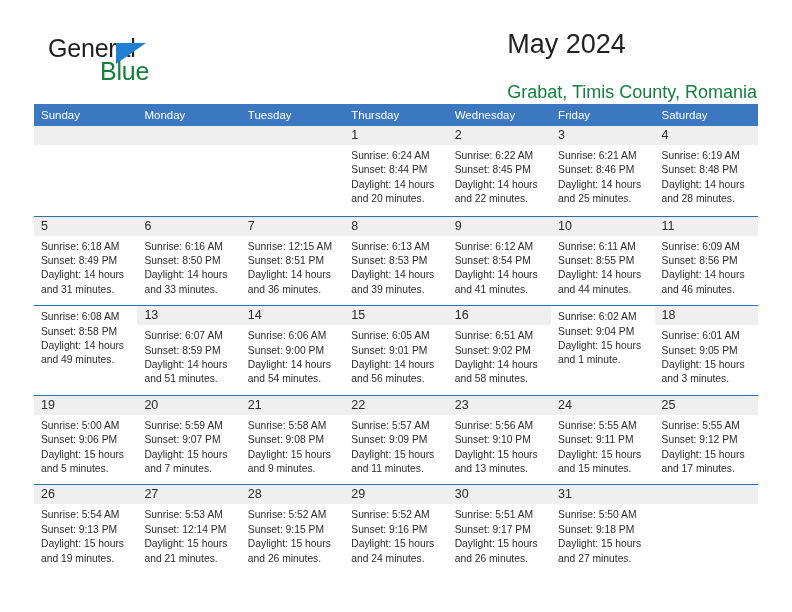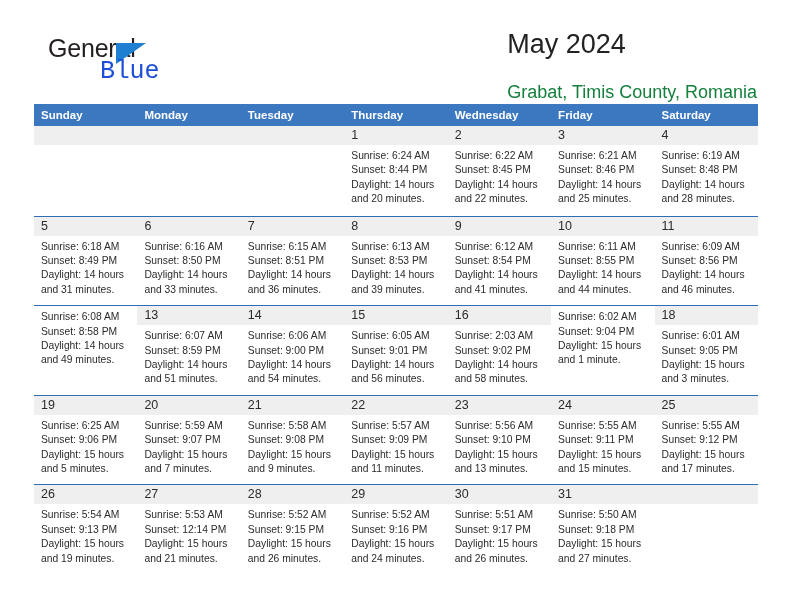--- a/index.html
+++ b/index.html
@@ -46,22 +46,22 @@
     letter-spacing: -0.2px;
     color: #231f20;
     font-family: "Liberation Sans", sans-serif;
   }
   .logo-blue {
     position: absolute;
     left: 52px;
     top: 23px;
     font-size: 25px;
     letter-spacing: -0.2px;
-    color: #1d4ed8;
-    font-family: Liberation Mono, monospace;
+    color: #15803d;
+    font-family: Liberation Sans, sans-serif;
   }
   .logo-triangle {
     position: absolute;
     left: 68px;
     top: 9px;
     width: 0;
     height: 0;
     border-left: 30px solid #1f7fd0;
     border-bottom: 21px solid transparent;
   }
@@ -91,21 +91,20 @@
     position: absolute;
     left: 34px;
     top: 104px;
     width: 724px;
   }
 
   .dow-row {
     display: flex;
     background: #3b78c0;
     height: 22px;
-    font-weight: bold;
   }
   .dow-cell {
     flex: 1 1 0;
     color: #ffffff;
     font-size: 11.5px;
     line-height: 22px;
     padding-left: 7px;
     box-sizing: border-box;
     white-space: nowrap;
     overflow: hidden;
@@ -271,21 +270,21 @@
           <div class="day-line">Sunset: 8:50 PM</div>
           <div class="day-line">Daylight: 14 hours</div>
           <div class="day-line">and 33 minutes.</div>
         </div>
       </div>
       <div class="day-cell">
         <div class="day-number-band">
             <span class="day-number">7</span>
           </div>
         <div class="day-body">
-          <div class="day-line">Sunrise: 6:15 AM</div>
+          <div class="day-line">Sunrise: 12:15 AM</div>
           <div class="day-line">Sunset: 8:51 PM</div>
           <div class="day-line">Daylight: 14 hours</div>
           <div class="day-line">and 36 minutes.</div>
         </div>
       </div>
       <div class="day-cell">
         <div class="day-number-band">
             <span class="day-number">8</span>
           </div>
         <div class="day-body">
@@ -370,21 +369,21 @@
           <div class="day-line">Sunset: 9:01 PM</div>
           <div class="day-line">Daylight: 14 hours</div>
           <div class="day-line">and 56 minutes.</div>
         </div>
       </div>
       <div class="day-cell">
         <div class="day-number-band">
             <span class="day-number">16</span>
           </div>
         <div class="day-body">
-          <div class="day-line">Sunrise: 2:03 AM</div>
+          <div class="day-line">Sunrise: 6:51 AM</div>
           <div class="day-line">Sunset: 9:02 PM</div>
           <div class="day-line">Daylight: 14 hours</div>
           <div class="day-line">and 58 minutes.</div>
         </div>
       </div>
       <div class="day-cell">
         <div class="day-body">
           <div class="day-line">Sunrise: 6:02 AM</div>
           <div class="day-line">Sunset: 9:04 PM</div>
           <div class="day-line">Daylight: 15 hours</div>
@@ -403,21 +402,21 @@
         </div>
       </div>
     </div>
 
     <div class="week-row">
       <div class="day-cell">
         <div class="day-number-band">
             <span class="day-number">19</span>
           </div>
         <div class="day-body">
-          <div class="day-line">Sunrise: 6:25 AM</div>
+          <div class="day-line">Sunrise: 5:00 AM</div>
           <div class="day-line">Sunset: 9:06 PM</div>
           <div class="day-line">Daylight: 15 hours</div>
           <div class="day-line">and 5 minutes.</div>
         </div>
       </div>
       <div class="day-cell">
         <div class="day-number-band">
             <span class="day-number">20</span>
           </div>
         <div class="day-body">

